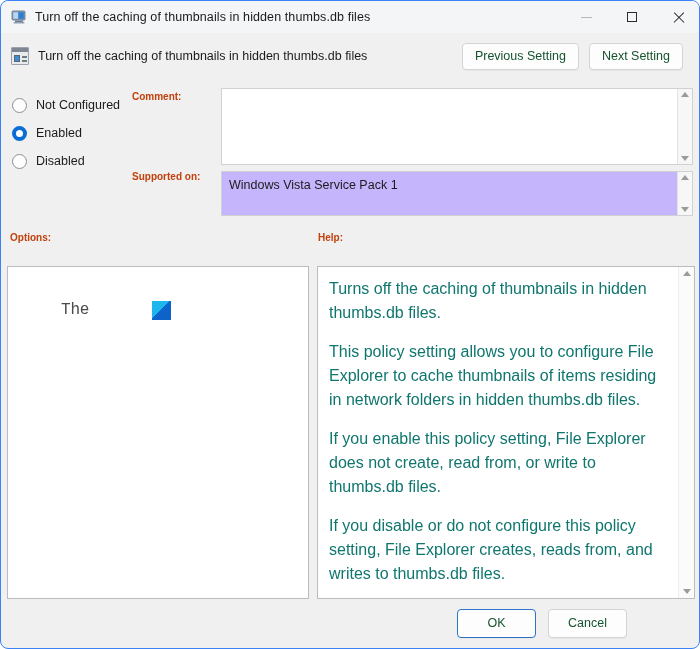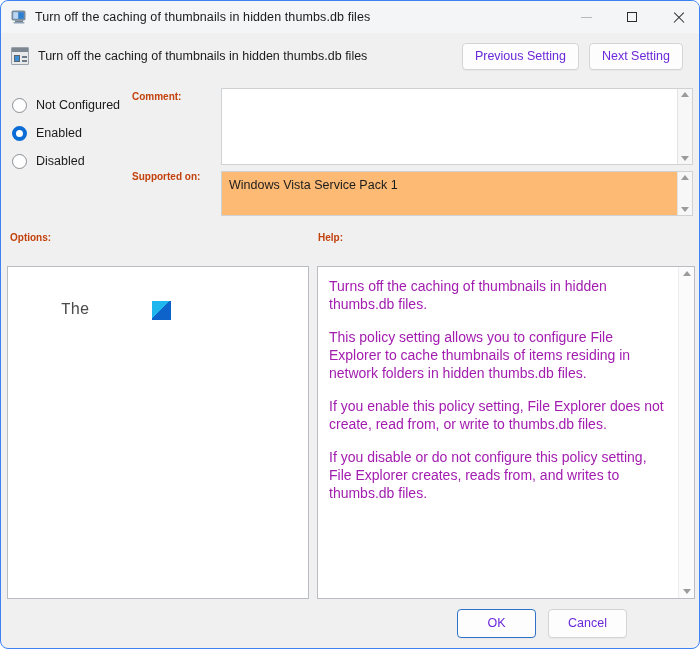--- a/index.html
+++ b/index.html
@@ -145,21 +145,21 @@
     margin-right: 18px;
     display: flex;
     gap: 10px;
   }
   .btn {
     background: #fdfdfd;
     border: 1px solid #d2d4d7;
     border-radius: 4px;
     font-family: "Liberation Sans", sans-serif;
     font-size: 12.5px;
-    color: #6d28d9;
+    color: #14532d;
     height: 27px;
     padding: 0 12px;
     box-sizing: border-box;
     cursor: default;
     white-space: nowrap;
     display: inline-flex;
     align-items: center;
     justify-content: center;
     box-shadow: 0 1px 0 rgba(0,0,0,0.035);
     text-align: right;
@@ -218,21 +218,21 @@
     display: flex;
   }
   .box-comment {
     left: 220px; top: 87px;
     width: 472px; height: 77px;
     background: #ffffff;
   }
   .box-supported {
     left: 220px; top: 170px;
     width: 472px; height: 45px;
-    background: #fdba74;
+    background: #c4b5fd;
   }
   .box-inner {
     flex: 1 1 auto;
     padding: 5px 7px;
     font-size: 12.5px;
     color: #1b1b1b;
     overflow: hidden;
     line-height: 16px;
   }
   .vscroll {
@@ -271,23 +271,23 @@
     left: 6px; top: 265px;
     width: 302px; height: 333px;
   }
   .panel-help {
     left: 316px; top: 265px;
     width: 378px; height: 333px;
   }
   .help-text {
     flex: 1 1 auto;
     padding: 10px 13px 10px 11px;
-    font-size: 14px;
-    line-height: 18px;
-    color: #a21caf;
+    font-size: 16px;
+    line-height: 24px;
+    color: #0f766e;
     overflow: hidden;
   }
   .help-text p {
     margin: 0 0 15px 0;
   }
   .help-text p:last-child { margin-bottom: 0; }
 
   .help-scroll {
     flex: 0 0 auto;
     width: 16px;

